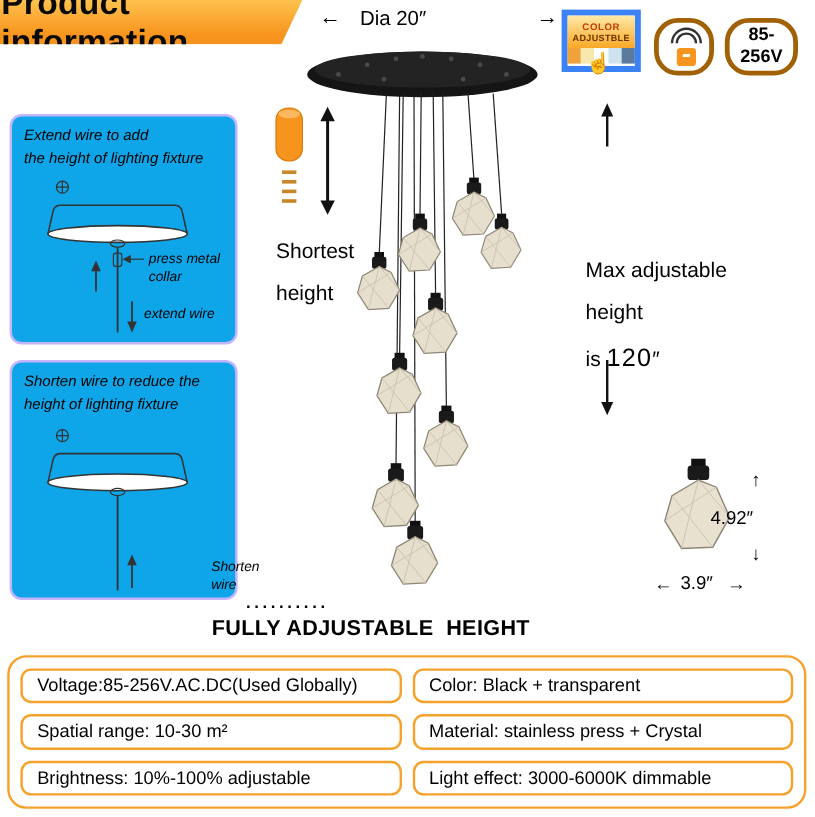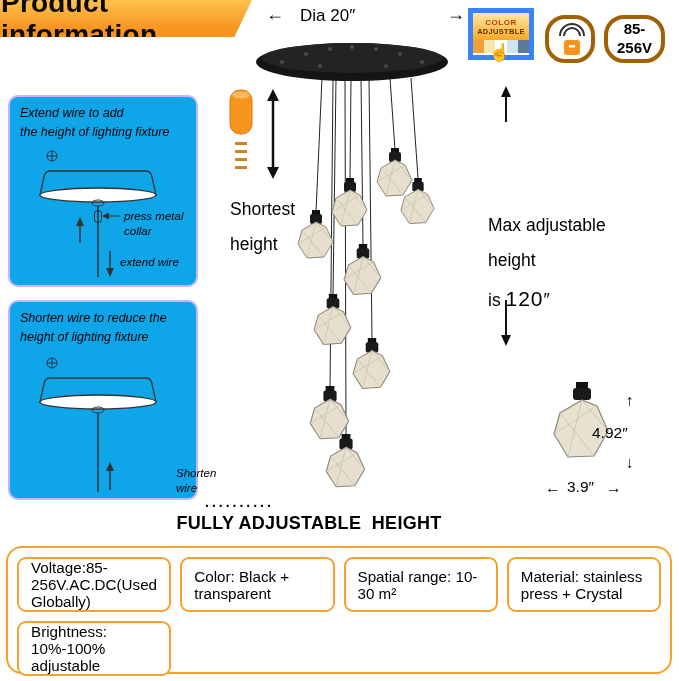--- a/index.html
+++ b/index.html
@@ -49,21 +49,21 @@
   
   .dim{position:absolute;font-size:15.5px;}
 
   
   .dots{position:absolute;left:205px;top:494px;font-size:14px;font-weight:700;letter-spacing:3px;}
   .heading{position:absolute;left:0;top:513px;width:618px;text-align:center;
            font-size:18px;font-weight:700;white-space:pre-wrap;letter-spacing:.3px;}
 
   .spec-wrap{position:absolute;left:6px;top:546px;width:666px;height:128px;box-sizing:border-box;
              border:2.5px solid #f5a12b;border-radius:16px;padding:9px;
-             display:grid;grid-template-columns:1fr 1fr 1fr 1fr;gap:9px;background:#fff;}
+             display:grid;grid-template-columns:1fr 1fr;gap:9px;background:#fff;}
   .spec-cell{border:2px solid #f5a12b;border-radius:9px;display:flex;align-items:center;
              padding:0 12px;font-size:15.2px;box-sizing:border-box;background:#fff;}
 </style>
 </head>
 <body>
 
 <div class="page">
 
   <div class="banner">
     <span>Product information</span>
@@ -283,15 +283,16 @@
 
   <span class="dots">..........</span>
   <div class="heading">FULLY ADJUSTABLE  HEIGHT</div>
 
   <div class="spec-wrap">
     <div class="spec-cell">Voltage:85-256V.AC.DC(Used Globally)</div>
     <div class="spec-cell">Color: Black + transparent</div>
     <div class="spec-cell">Spatial range: 10-30 m²</div>
     <div class="spec-cell">Material: stainless press + Crystal</div>
     <div class="spec-cell">Brightness: 10%-100% adjustable</div>
+    <div class="spec-cell">Light effect: 3000-6000K dimmable</div>
   </div>
 
 </div>
 
 </body></html>

